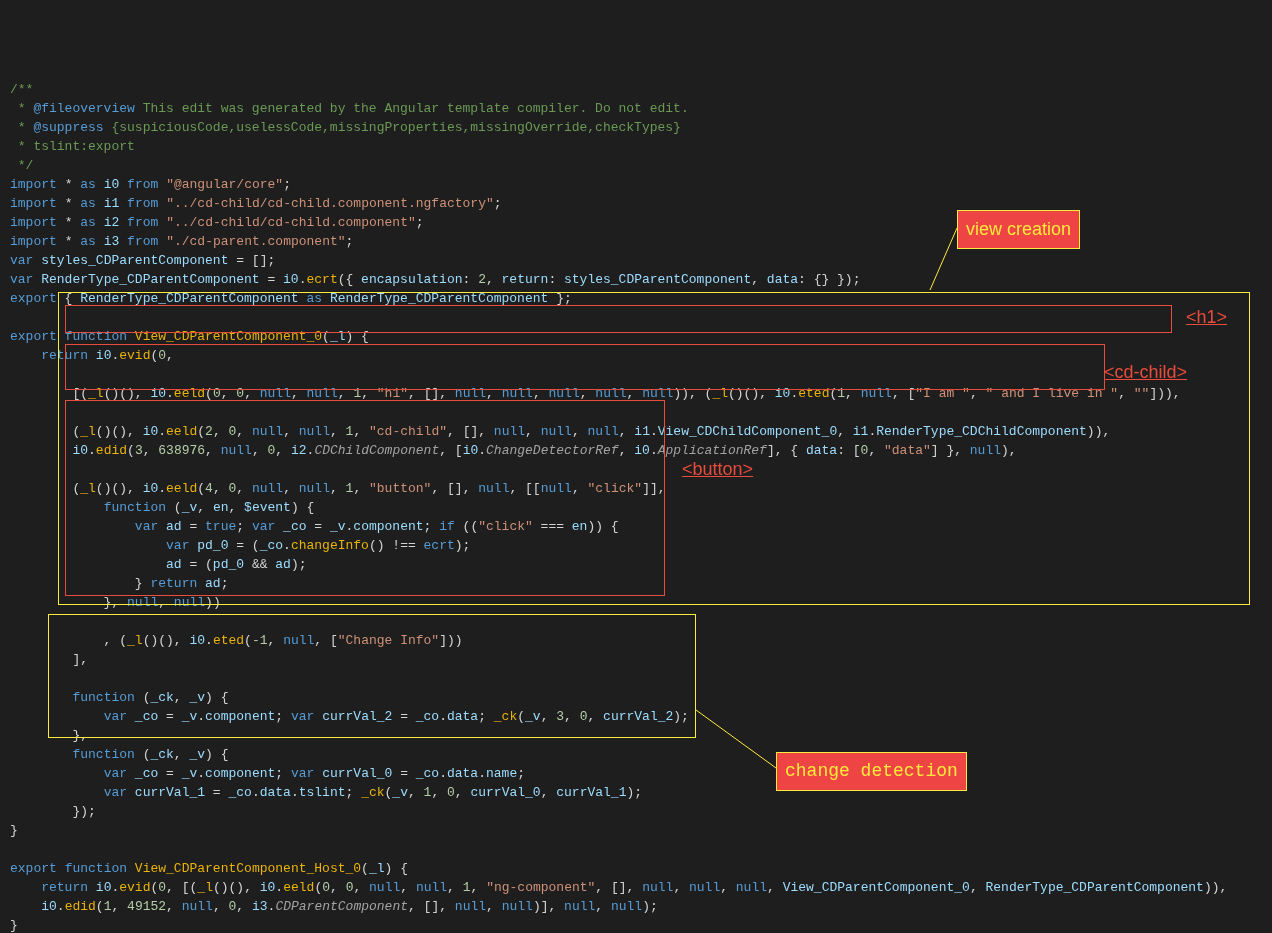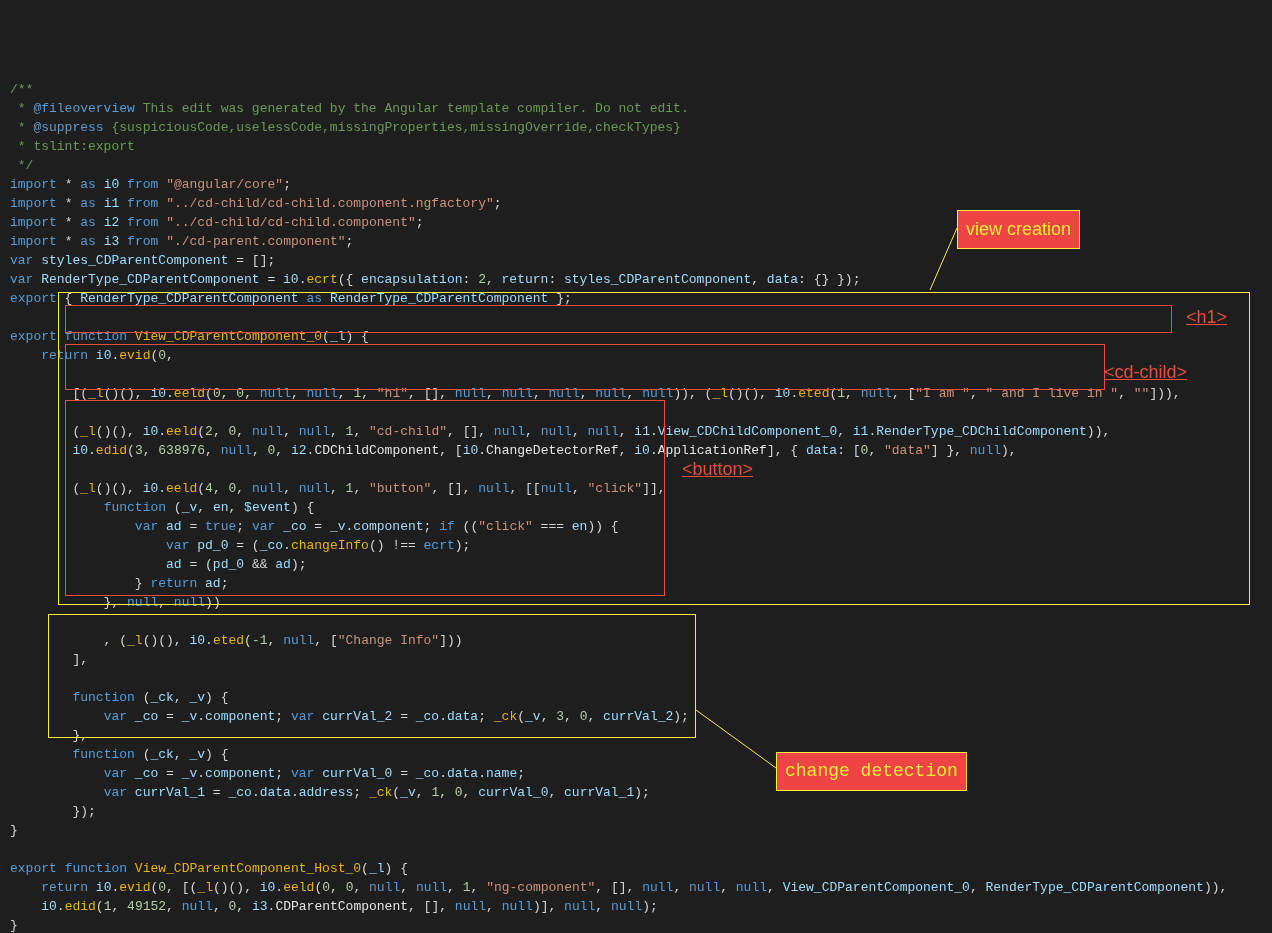--- a/index.html
+++ b/index.html
@@ -14,21 +14,21 @@
   overflow: hidden;
   position: relative;
   width: 1272px;
   height: 933px;
 }
 .c-comment { color: #6a9955; }
 .c-keyword { color: #569cd6; }
 .c-string  { color: #ce9178; }
 .c-number  { color: #b5cea8; }
 .c-func    { color: #eab308; }
-.c-type    { color: #e5e5e5; }
+.c-type    { color: #a3a3a3; font-style: italic; }
 .c-prop    { color: #9cdcfe; }
 .c-const   { color: #569cd6; }
 
 .box { position: absolute; pointer-events: none; }
 .box-yellow { border: 1px solid #ffeb3b; }
 .box-red    { border: 1px solid #e74c3c; }
 
 .label {
   position: absolute;
   font-family: 'Segoe UI', Arial, sans-serif;
@@ -76,21 +76,21 @@
             }, <span class="c-const">null</span>, <span class="c-const">null</span>))
 
             , (<span class="c-func">_l</span>()(), <span class="c-prop">i0</span>.<span class="c-func">eted</span>(<span class="c-number">-1</span>, <span class="c-const">null</span>, [<span class="c-string">"Change Info"</span>]))
         ],
 
         <span class="c-keyword">function</span> (<span class="c-prop">_ck</span>, <span class="c-prop">_v</span>) {
             <span class="c-keyword">var</span> <span class="c-prop">_co</span> = <span class="c-prop">_v</span>.<span class="c-prop">component</span>; <span class="c-keyword">var</span> <span class="c-prop">currVal_2</span> = <span class="c-prop">_co</span>.<span class="c-prop">data</span>; <span class="c-func">_ck</span>(<span class="c-prop">_v</span>, <span class="c-number">3</span>, <span class="c-number">0</span>, <span class="c-prop">currVal_2</span>);
         },
         <span class="c-keyword">function</span> (<span class="c-prop">_ck</span>, <span class="c-prop">_v</span>) {
             <span class="c-keyword">var</span> <span class="c-prop">_co</span> = <span class="c-prop">_v</span>.<span class="c-prop">component</span>; <span class="c-keyword">var</span> <span class="c-prop">currVal_0</span> = <span class="c-prop">_co</span>.<span class="c-prop">data</span>.<span class="c-prop">name</span>;
-            <span class="c-keyword">var</span> <span class="c-prop">currVal_1</span> = <span class="c-prop">_co</span>.<span class="c-prop">data</span>.<span class="c-prop">address</span>; <span class="c-func">_ck</span>(<span class="c-prop">_v</span>, <span class="c-number">1</span>, <span class="c-number">0</span>, <span class="c-prop">currVal_0</span>, <span class="c-prop">currVal_1</span>);
+            <span class="c-keyword">var</span> <span class="c-prop">currVal_1</span> = <span class="c-prop">_co</span>.<span class="c-prop">data</span>.<span class="c-prop">tslint</span>; <span class="c-func">_ck</span>(<span class="c-prop">_v</span>, <span class="c-number">1</span>, <span class="c-number">0</span>, <span class="c-prop">currVal_0</span>, <span class="c-prop">currVal_1</span>);
         });
 }
 
 <span class="c-keyword">export</span> <span class="c-keyword">function</span> <span class="c-func">View_CDParentComponent_Host_0</span>(<span class="c-prop">_l</span>) {
     <span class="c-keyword">return</span> <span class="c-prop">i0</span>.<span class="c-func">evid</span>(<span class="c-number">0</span>, [(<span class="c-func">_l</span>()(), <span class="c-prop">i0</span>.<span class="c-func">eeld</span>(<span class="c-number">0</span>, <span class="c-number">0</span>, <span class="c-const">null</span>, <span class="c-const">null</span>, <span class="c-number">1</span>, <span class="c-string">"ng-component"</span>, [], <span class="c-const">null</span>, <span class="c-const">null</span>, <span class="c-const">null</span>, <span class="c-prop">View_CDParentComponent_0</span>, <span class="c-prop">RenderType_CDParentComponent</span>)),
     <span class="c-prop">i0</span>.<span class="c-func">edid</span>(<span class="c-number">1</span>, <span class="c-number">49152</span>, <span class="c-const">null</span>, <span class="c-number">0</span>, <span class="c-prop">i3</span>.<span class="c-type">CDParentComponent</span>, [], <span class="c-const">null</span>, <span class="c-const">null</span>)], <span class="c-const">null</span>, <span class="c-const">null</span>);
 }
 
   = .(, ., , {}, {}, []);
  {    };

